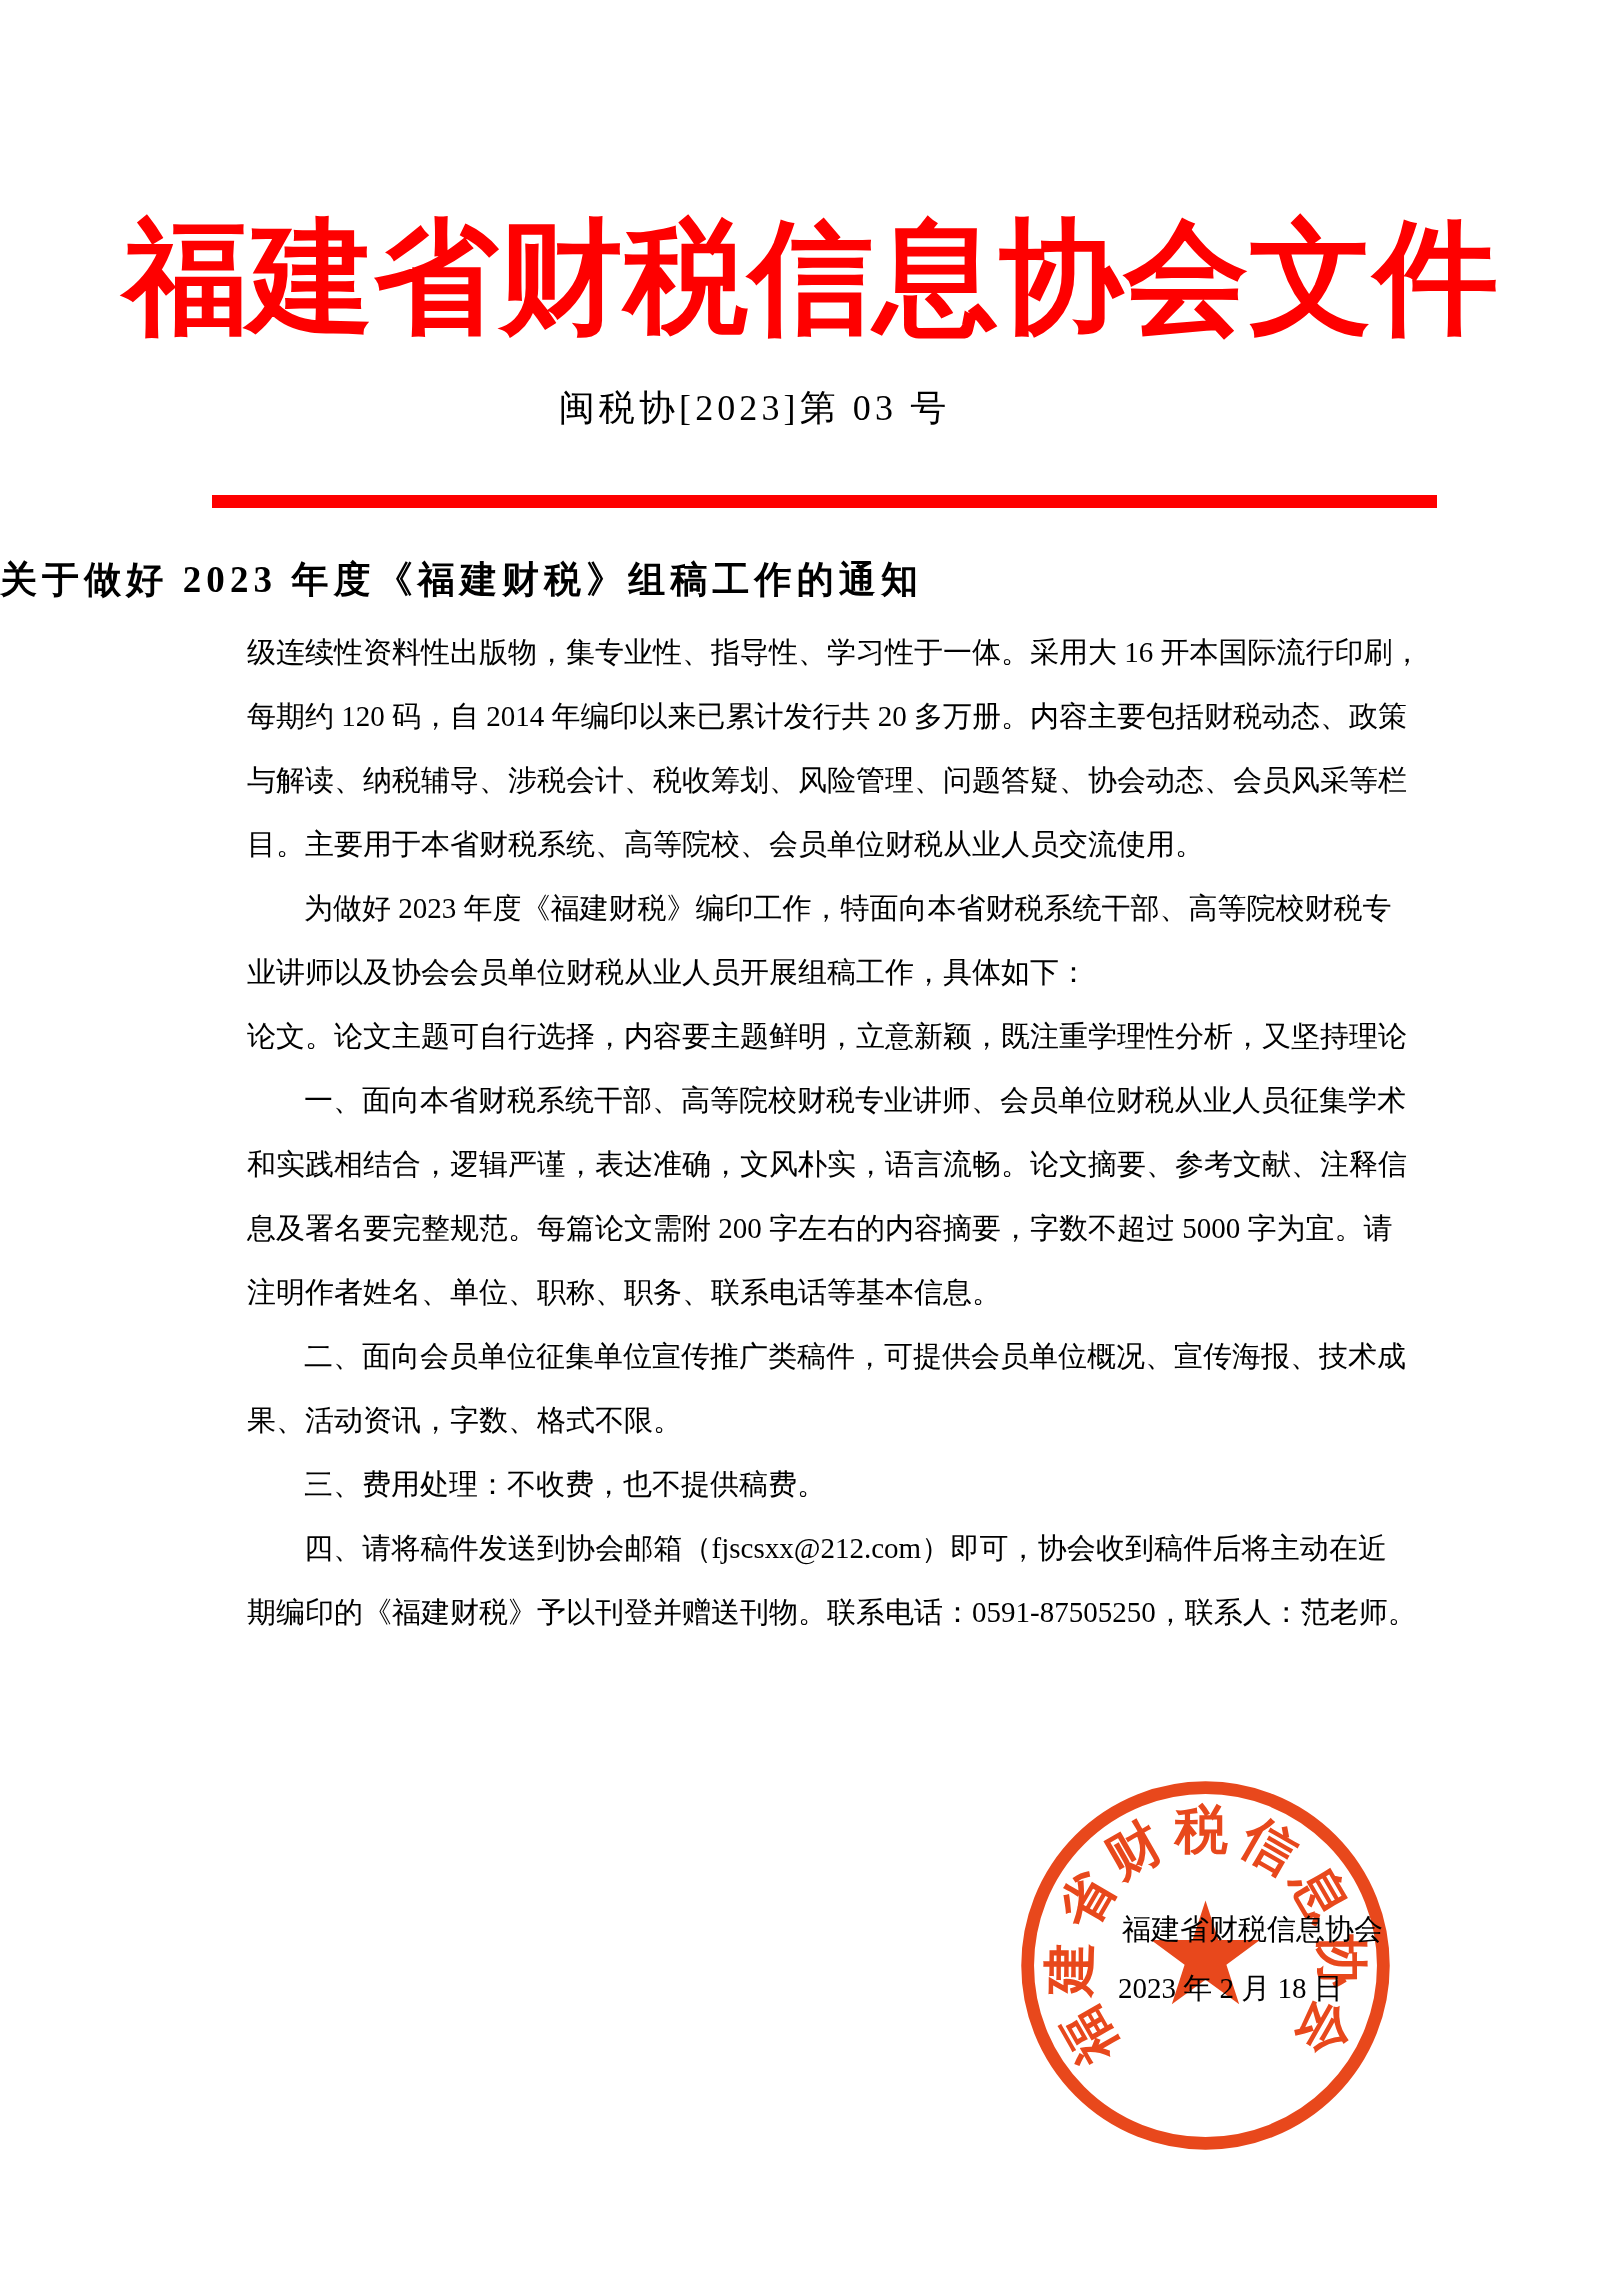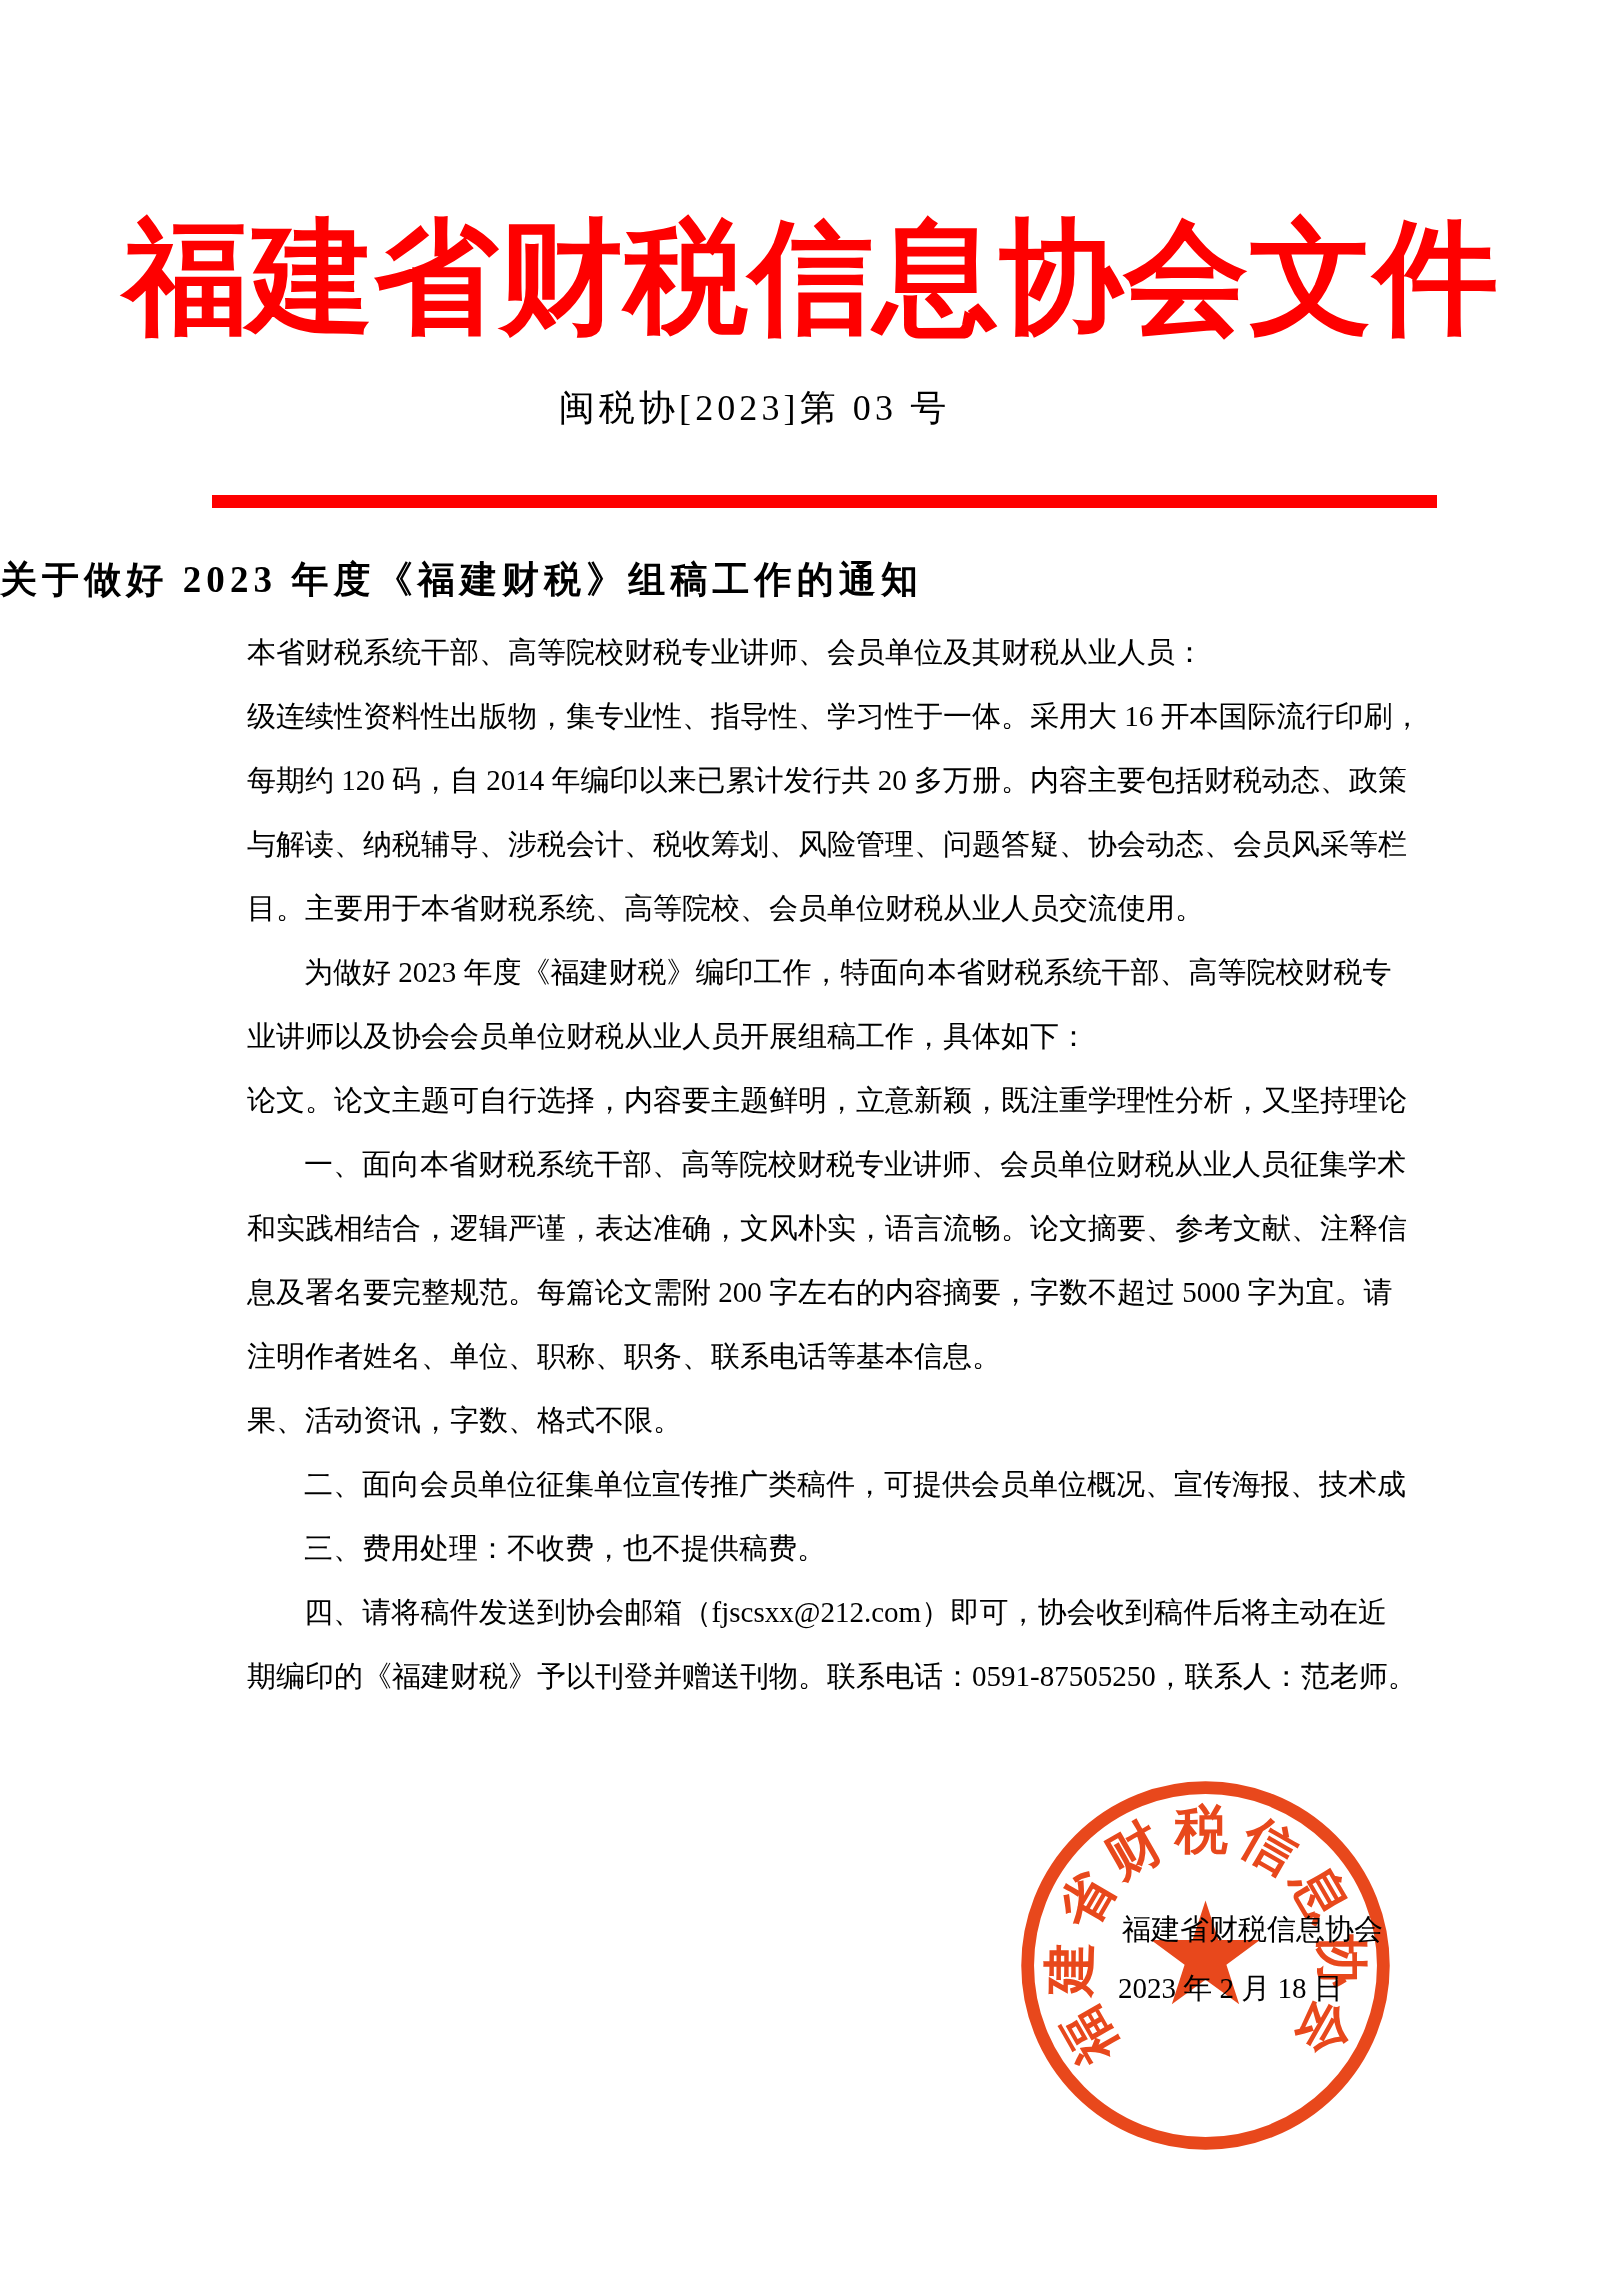--- a/index.html
+++ b/index.html
@@ -93,34 +93,33 @@
 
   <div class="org-title">福建省财税信息协会文件</div>
 
   <div class="doc-number">闽税协[2023]第 03 号</div>
 
   <div class="red-rule"></div>
 
   <div class="notice-title">关于做好 2023 年度《福建财税》组稿工作的通知</div>
 
   <div class="body-text" id="body-lines">
-      <div class="body-line">本省财税系统干部、高等院校财税专业讲师、会员单位及其财税从业人员：</div>
       <div class="body-line fill">级连续性资料性出版物，集专业性、指导性、学习性于一体。采用大 16 开本国际流行印刷，</div>
       <div class="body-line fill">每期约 120 码，自 2014 年编印以来已累计发行共 20 多万册。内容主要包括财税动态、政策</div>
       <div class="body-line fill">与解读、纳税辅导、涉税会计、税收筹划、风险管理、问题答疑、协会动态、会员风采等栏</div>
       <div class="body-line">目。主要用于本省财税系统、高等院校、会员单位财税从业人员交流使用。</div>
       <div class="body-line indent fill">为做好 2023 年度《福建财税》编印工作，特面向本省财税系统干部、高等院校财税专</div>
       <div class="body-line">业讲师以及协会会员单位财税从业人员开展组稿工作，具体如下：</div>
       <div class="body-line fill">论文。论文主题可自行选择，内容要主题鲜明，立意新颖，既注重学理性分析，又坚持理论</div>
       <div class="body-line indent fill">一、面向本省财税系统干部、高等院校财税专业讲师、会员单位财税从业人员征集学术</div>
       <div class="body-line fill">和实践相结合，逻辑严谨，表达准确，文风朴实，语言流畅。论文摘要、参考文献、注释信</div>
       <div class="body-line fill">息及署名要完整规范。每篇论文需附 200 字左右的内容摘要，字数不超过 5000 字为宜。请</div>
       <div class="body-line">注明作者姓名、单位、职称、职务、联系电话等基本信息。</div>
+      <div class="body-line indent fill">二、面向会员单位征集单位宣传推广类稿件，可提供会员单位概况、宣传海报、技术成</div>
       <div class="body-line">果、活动资讯，字数、格式不限。</div>
-      <div class="body-line indent fill">二、面向会员单位征集单位宣传推广类稿件，可提供会员单位概况、宣传海报、技术成</div>
       <div class="body-line indent">三、费用处理：不收费，也不提供稿费。</div>
       <div class="body-line indent fill">四、请将稿件发送到协会邮箱（fjscsxx@212.com）即可，协会收到稿件后将主动在近</div>
       <div class="body-line">期编印的《福建财税》予以刊登并赠送刊物。联系电话：0591-87505250，联系人：范老师。</div>
     </div>
 
   <div class="seal">
     <svg viewBox="0 0 722 722" xmlns="http://www.w3.org/2000/svg">
       <circle class="seal-ring" cx="361" cy="361" r="348"></circle>
       <polygon class="seal-star" transform="translate(361,346)" points="0,-112 25.3,-34.8 106.5,-34.7 40.9,13.3 65.9,90.7 0,43 -65.9,90.7 -40.9,13.3 -106.5,-34.7 -25.3,-34.8"></polygon>
       <defs>

